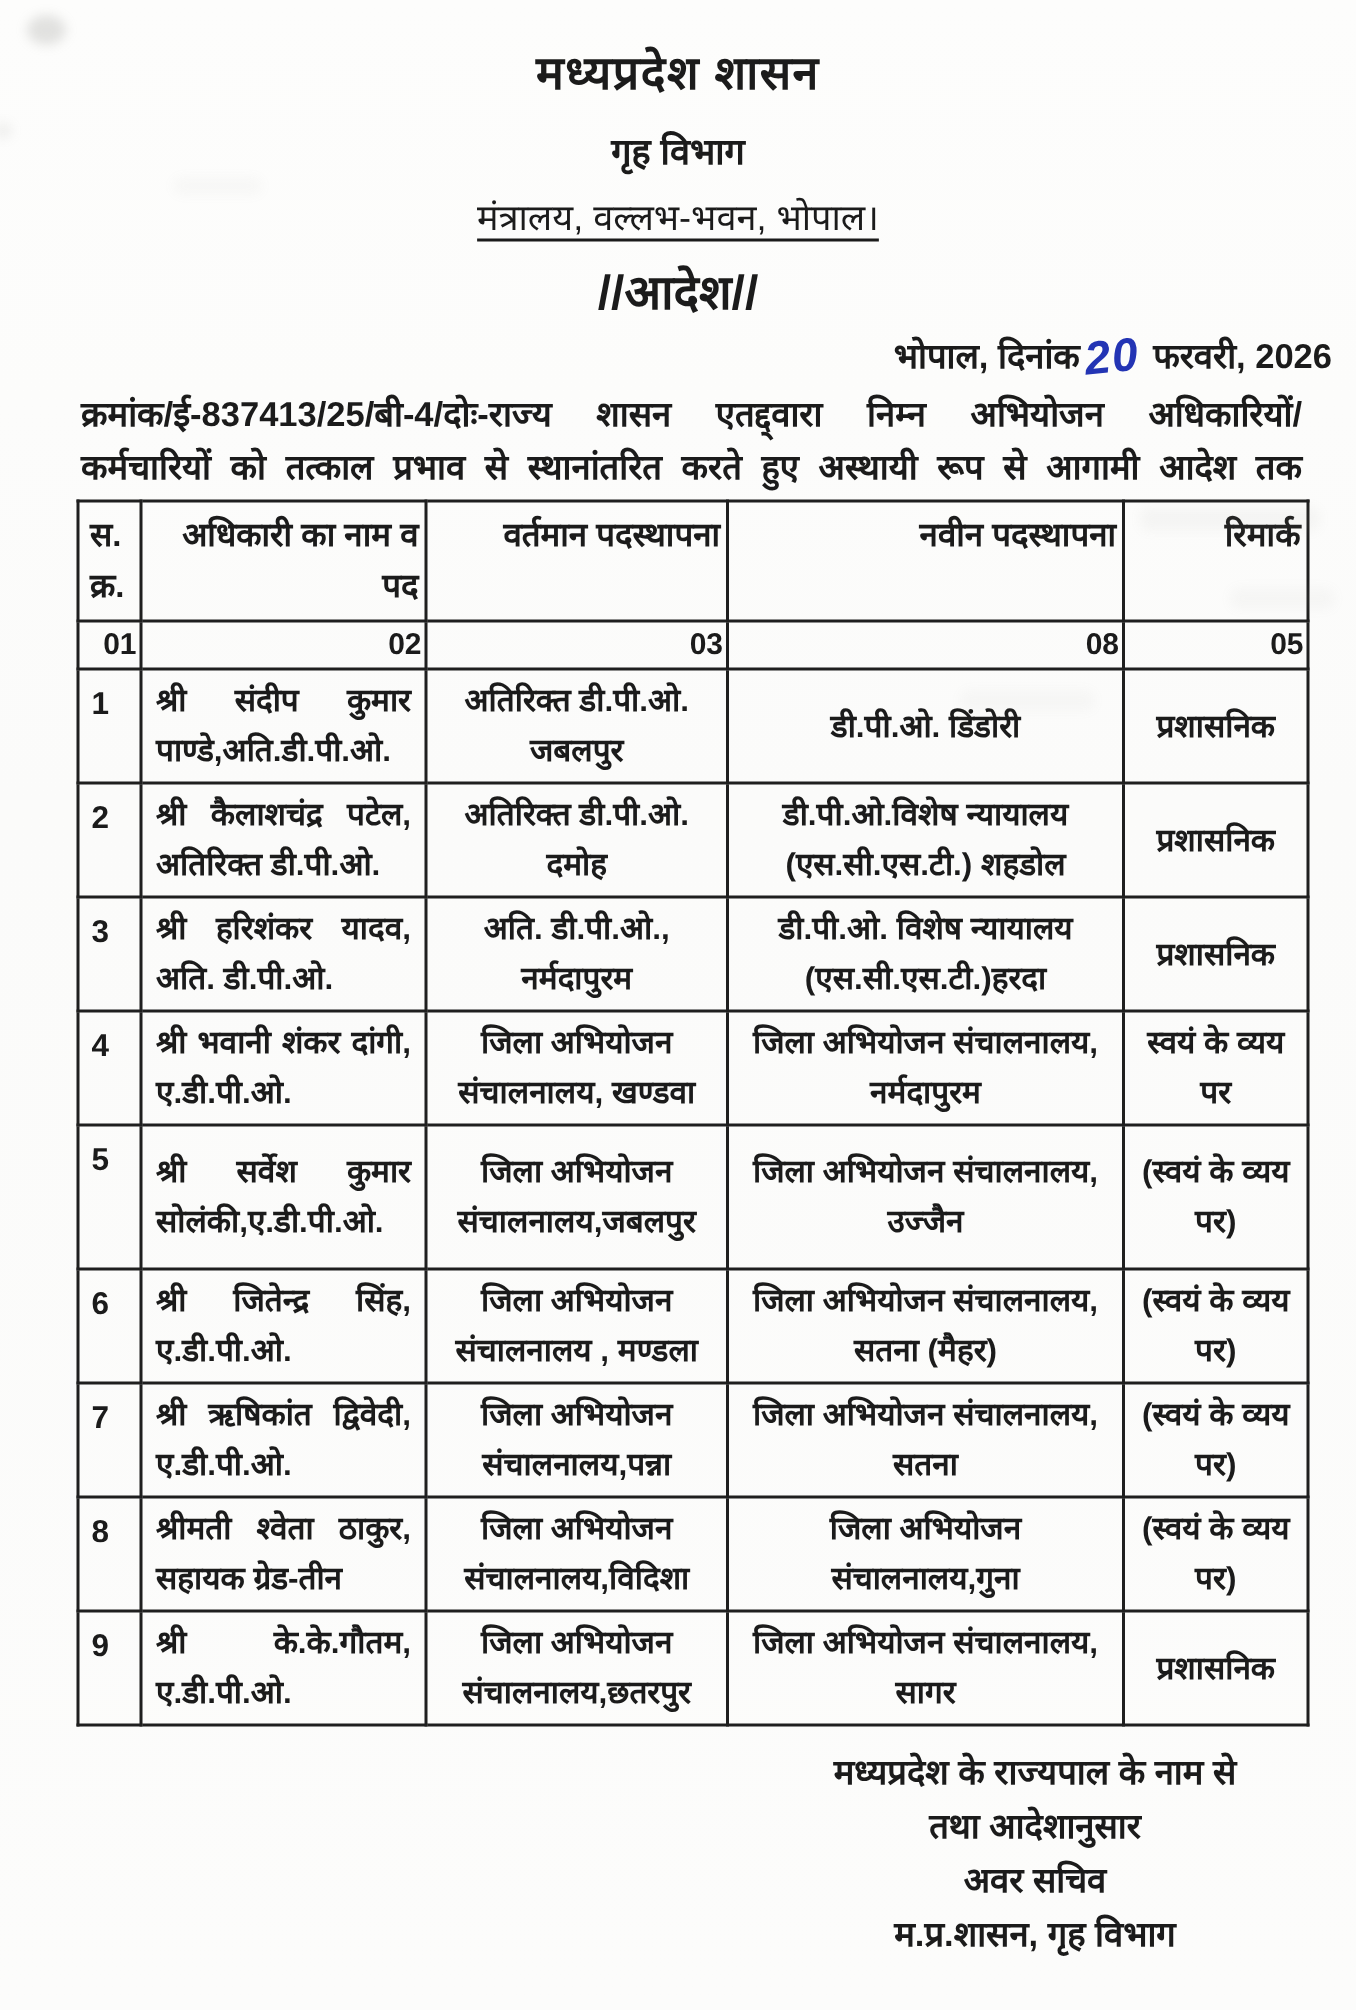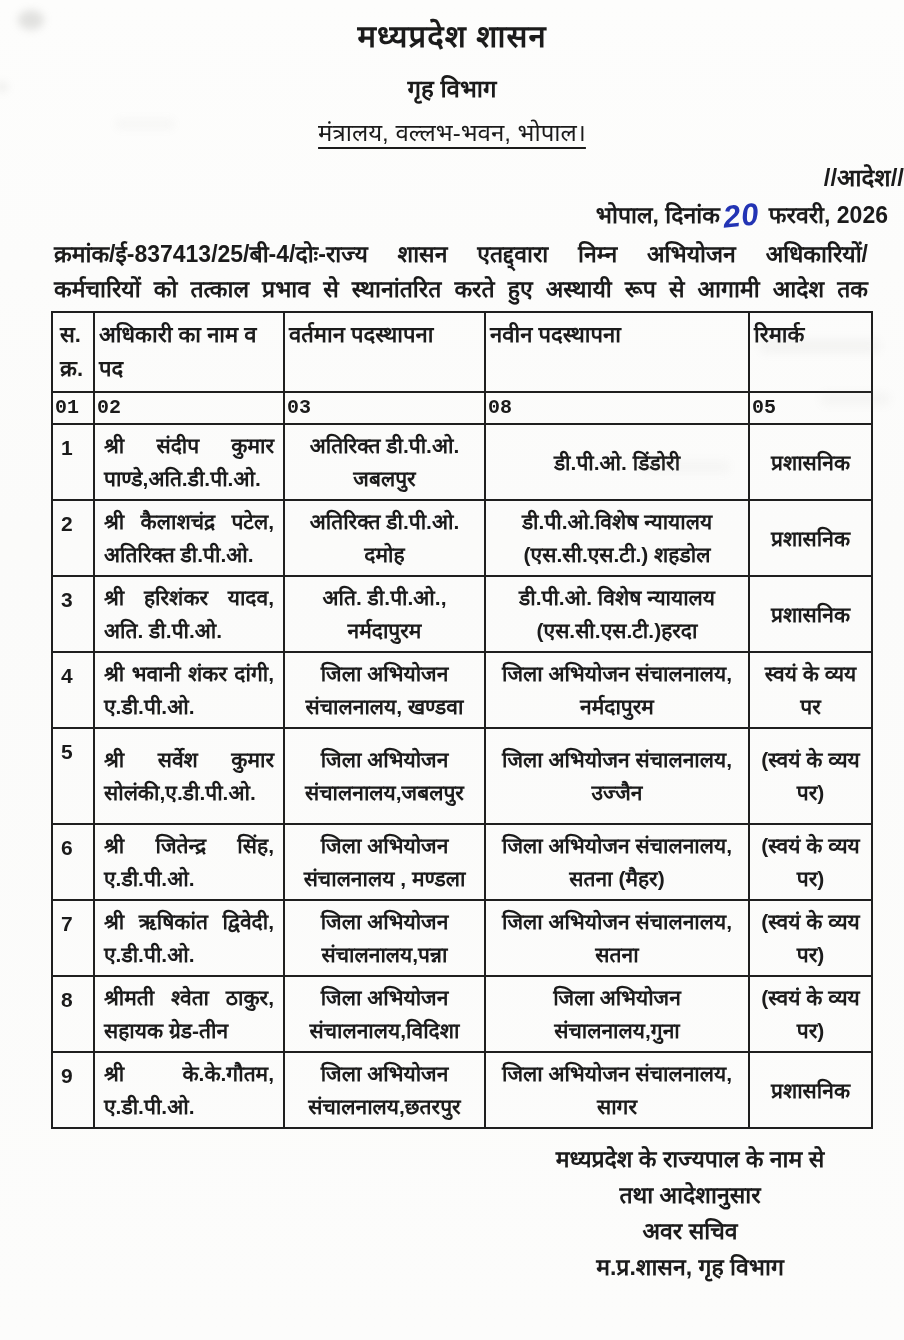--- a/index.html
+++ b/index.html
@@ -17,26 +17,26 @@
   }
   
   .smudge { position: absolute; background: #9a9a96; border-radius: 50%; filter: blur(4px); }
   .s1 { left: 18px; top: 10px; width: 26px; height: 20px; opacity: .28; }
   .s2 { left: 760px; top: 338px; width: 120px; height: 16px; opacity: .07; border-radius: 6px; }
   .s3 { left: 820px; top: 392px; width: 70px; height: 14px; opacity: .06; border-radius: 6px; }
   .s4 { left: -4px; top: 82px; width: 12px; height: 10px; opacity: .15; }
   .s5 { left: 115px; top: 118px; width: 60px; height: 12px; opacity: .05; border-radius: 6px; }
   .s6 { left: 640px; top: 460px; width: 90px; height: 14px; opacity: .05; border-radius: 6px; }
 
-  .header { text-align: center; padding-top: 14px; }
+  .header { text-align: center; padding-top: 26px; }
   .org   { font-size: 31px; font-weight: 700; letter-spacing: 1px; }
   .dept  { font-size: 24px; font-weight: 600; margin-top: 15px; }
   .addr  { font-size: 24px; font-weight: 400; margin-top: 11px;
            text-decoration: underline; text-decoration-thickness: 2px; text-underline-offset: 6px; }
-  .order { font-size: 24px; font-weight: 600; margin-top: 12px; text-align: right; }
+  .order { font-size: 32px; font-weight: 600; margin-top: 12px; }
 
   .dateline { text-align: right; padding-right: 16px; font-size: 23px; font-weight: 600; margin-top: 2px; }
   .hand {
     display: inline-block; color: #2334b4; font-size: 31px; font-weight: 700;
     font-style: italic; transform: rotate(-6deg); margin: 0 3px; position: relative; top: 3px;
     letter-spacing: 1px;
   }
 
   .para { margin: 6px 36px 0 54px; font-size: 23px; font-weight: 600; }
   .pline { line-height: 35px; }
@@ -48,24 +48,24 @@
     font-size: 21px; font-weight: 600;
   }
   .order-table th, .order-table td {
     border: 2px solid #1f1f1f; overflow: hidden;
   }
   col.c1 { width: 42px; }  col.c2 { width: 190px; }
   col.c3 { width: 201px; } col.c4 { width: 264px; }
   col.c5 { width: 123px; }
 
   .order-table thead tr.head-row { height: 70px; }
-  .order-table thead tr.num-row  { height: 30px; font-family: Liberation Mono, monospace; }
+  .order-table thead tr.num-row  { height: 30px; }
   .order-table th {
     font-size: 22px; font-weight: 700; vertical-align: top;
-    text-align: left; padding: 5px 4px; line-height: 34px;
+    text-align: right; padding: 5px 4px; line-height: 34px;
   }
   th.th-sno { text-align: left; white-space: pre-line; padding-left: 7px; }
   .num-row th { font-size: 20px; font-weight: 600; padding: 2px; line-height: 26px; }
 
   .order-table td { vertical-align: middle; text-align: center; padding: 4px 6px; line-height: 33px; }
   td.td-sno  { vertical-align: top; text-align: left; padding: 6px 2px 0 8px; }
   td.td-name { text-align: justify; padding: 4px 9px; margin-left: 22px; }
   tbody tr:nth-child(1) { height: 72px; }
   tbody tr:nth-child(2) { height: 71px; }
   tbody tr:nth-child(3) { height: 72px; }

